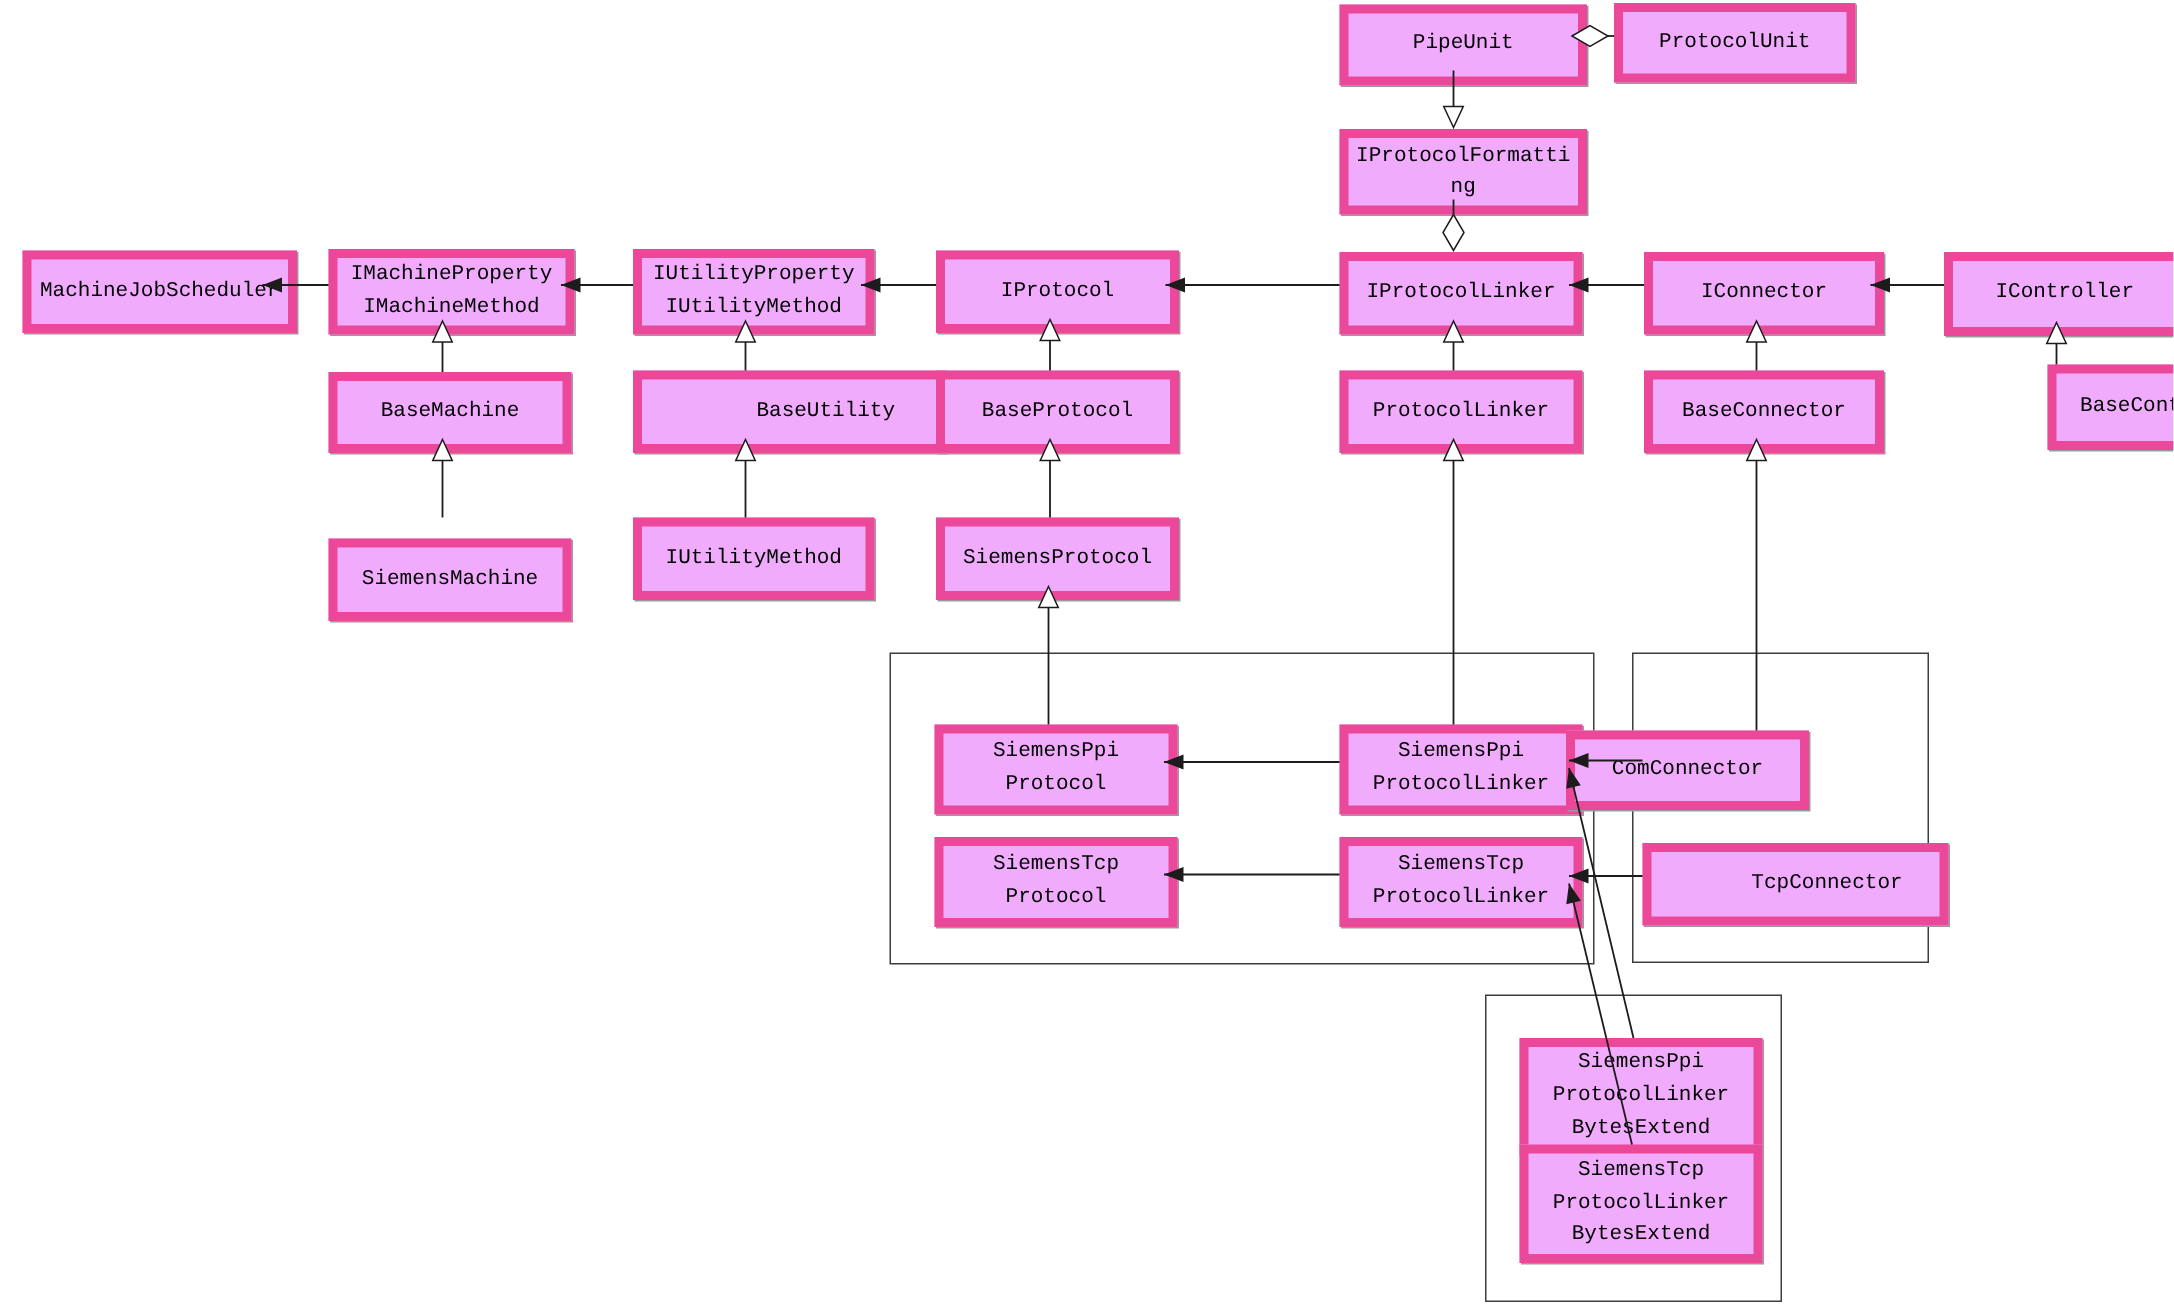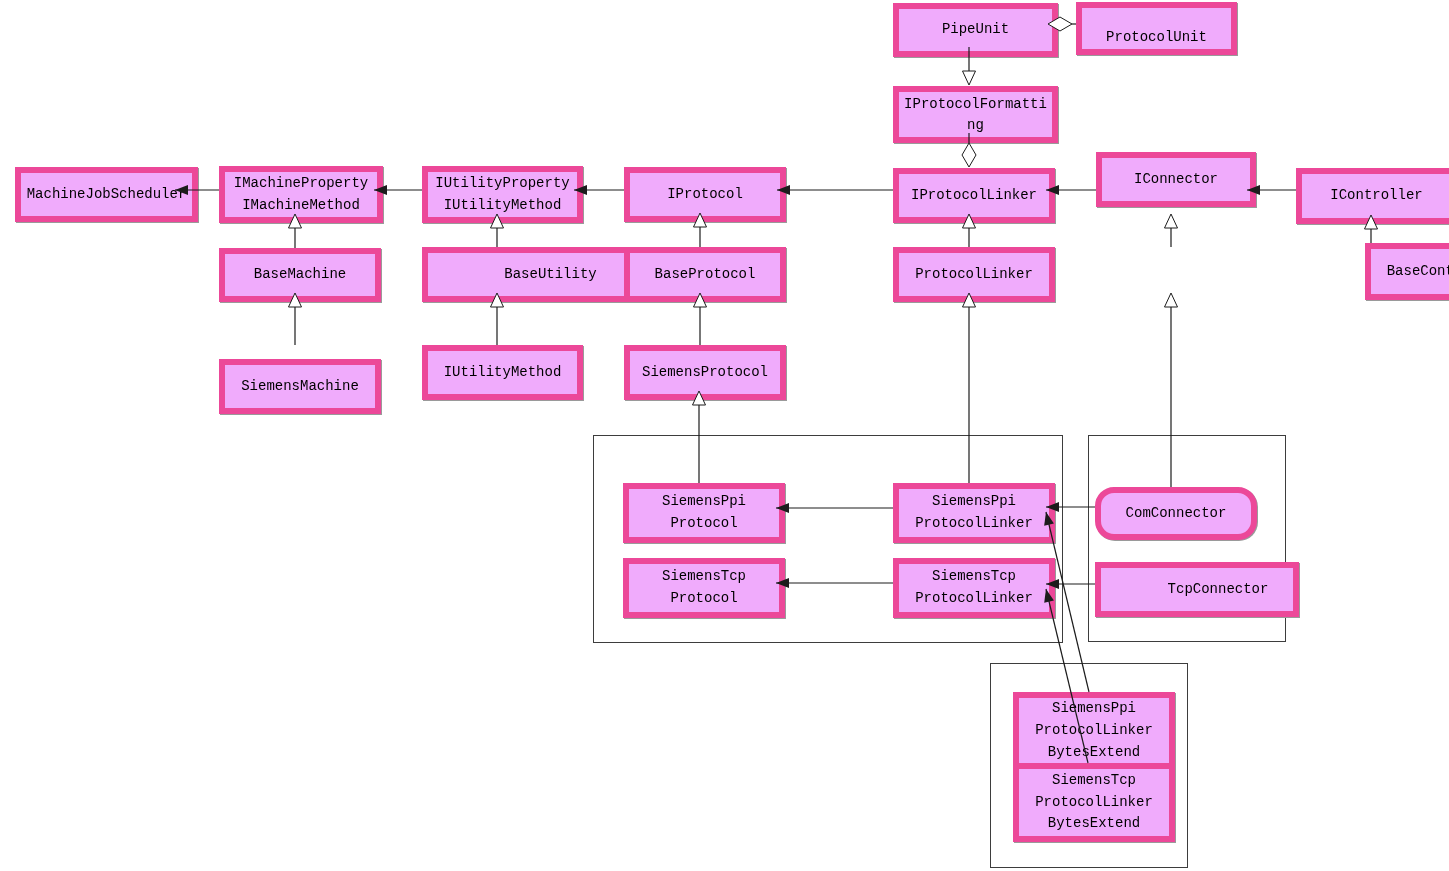--- a/index.html
+++ b/index.html
@@ -50,21 +50,21 @@
 </head>
 <body>
 
 <div id="stage">
   <div class="group-box" style="left: 593px; top: 435px; width: 468px; height: 206px;"></div>
     <div class="group-box" style="left: 1088px; top: 435px; width: 196px; height: 205px;"></div>
     <div class="group-box" style="left: 990px; top: 663px; width: 196px; height: 203px;"></div>
     <div class="class-box" style="left: 893px; top: 3px; width: 153px; height: 42px;">
       <span class="class-label">PipeUnit</span>
     </div>
-    <div class="class-box" style="left: 1076px; top: 2px; width: 149px; height: 41px; align-items: flex-end;">
+    <div class="class-box" style="left: 1076px; top: 2px; width: 149px; height: 41px;">
       <span class="class-label">ProtocolUnit</span>
     </div>
     <div class="class-box" style="left: 893px; top: 86px; width: 153px; height: 45px; align-items: flex-end;">
       <span class="class-label">IProtocolFormatti
 ng</span>
     </div>
     <div class="class-box" style="left: 15px; top: 167px; width: 171px; height: 43px; text-align: right;">
       <span class="class-label">MachineJobScheduler</span>
     </div>
     <div class="class-box" style="left: 219px; top: 166px; width: 152px; height: 45px;">
@@ -74,37 +74,40 @@
     <div class="class-box" style="left: 422px; top: 166px; width: 149px; height: 45px;">
       <span class="class-label">IUtilityProperty
 IUtilityMethod</span>
     </div>
     <div class="class-box" style="left: 893px; top: 168px; width: 150px; height: 43px;">
       <span class="class-label">IProtocolLinker</span>
     </div>
     <div class="class-box" style="left: 624px; top: 167px; width: 150px; height: 43px;">
       <span class="class-label">IProtocol</span>
     </div>
-    <div class="class-box" style="left: 1096px; top: 152px; width: 148px; height: 43px;">
+    <div class="class-box" style="left: 1096px; top: 168px; width: 148px; height: 43px;">
       <span class="class-label">IConnector</span>
     </div>
     <div class="class-box" style="left: 1296px; top: 168px; width: 149px; height: 44px;">
       <span class="class-label">IController</span>
     </div>
     <div class="class-box" style="left: 219px; top: 248px; width: 150px; height: 42px;">
       <span class="class-label">BaseMachine</span>
     </div>
     <div class="class-box" style="left: 422px; top: 247px; width: 149px; height: 43px; padding-left: 48px;">
       <span class="class-label">BaseUtility</span>
     </div>
     <div class="class-box" style="left: 624px; top: 247px; width: 150px; height: 43px;">
       <span class="class-label">BaseProtocol</span>
     </div>
     <div class="class-box" style="left: 893px; top: 247px; width: 150px; height: 43px;">
       <span class="class-label">ProtocolLinker</span>
+    </div>
+    <div class="class-box" style="left: 1096px; top: 247px; width: 148px; height: 43px;">
+      <span class="class-label">BaseConnector</span>
     </div>
     <div class="class-box" style="left: 1365px; top: 243px; width: 149px; height: 45px;">
       <span class="class-label">BaseController</span>
     </div>
     <div class="class-box" style="left: 219px; top: 343px; width: 150px; height: 43px; margin-top: 16px;">
       <span class="class-label">SiemensMachine</span>
     </div>
     <div class="class-box" style="left: 422px; top: 345px; width: 149px; height: 43px;">
       <span class="class-label">IUtilityMethod</span>
     </div>
@@ -120,21 +123,21 @@
 ProtocolLinker</span>
     </div>
     <div class="class-box" style="left: 623px; top: 558px; width: 150px; height: 48px;">
       <span class="class-label">SiemensTcp
 Protocol</span>
     </div>
     <div class="class-box" style="left: 893px; top: 558px; width: 150px; height: 48px;">
       <span class="class-label">SiemensTcp
 ProtocolLinker</span>
     </div>
-    <div class="class-box" style="left: 1095px; top: 487px; width: 150px; height: 41px; border-radius: 19px;">
+    <div class="class-box" style="left: 1044px; top: 487px; width: 150px; height: 41px;">
       <span class="class-label">ComConnector</span>
     </div>
     <div class="class-box" style="left: 1095px; top: 562px; width: 150px; height: 43px; padding-left: 42px;">
       <span class="class-label">TcpConnector</span>
     </div>
     <div class="class-box" style="left: 1013px; top: 692px; width: 150px; height: 66px;">
       <span class="class-label">SiemensPpi
 ProtocolLinker
 BytesExtend</span>
     </div>

